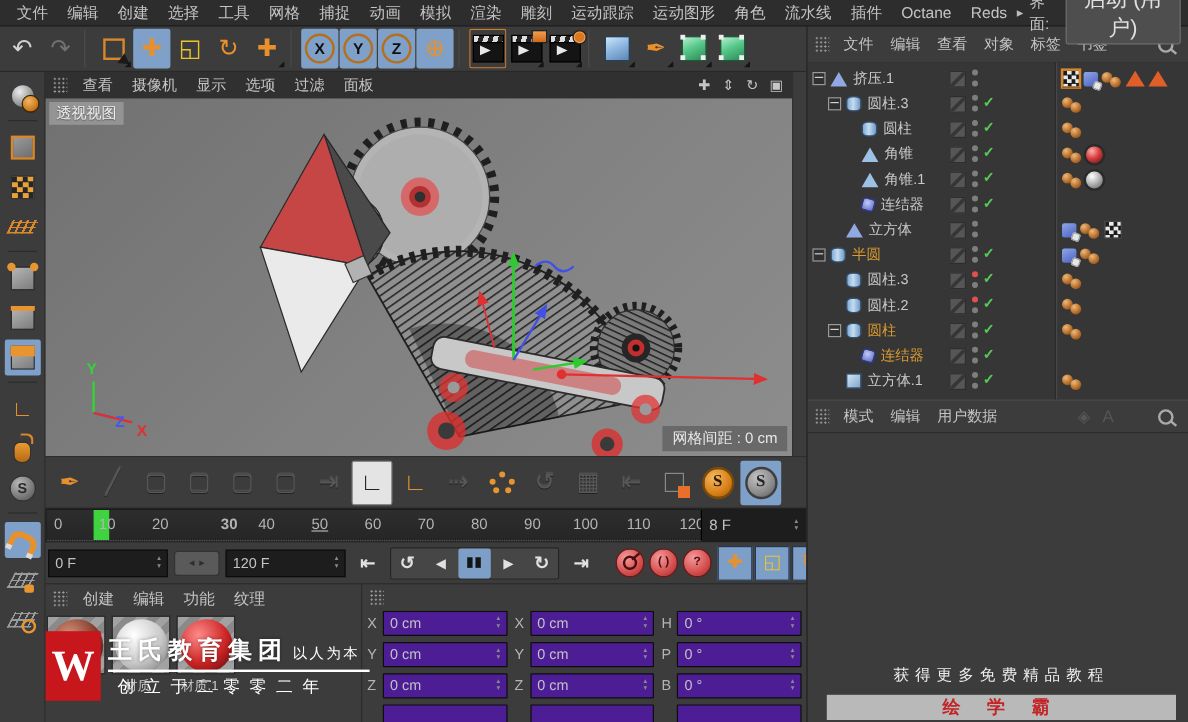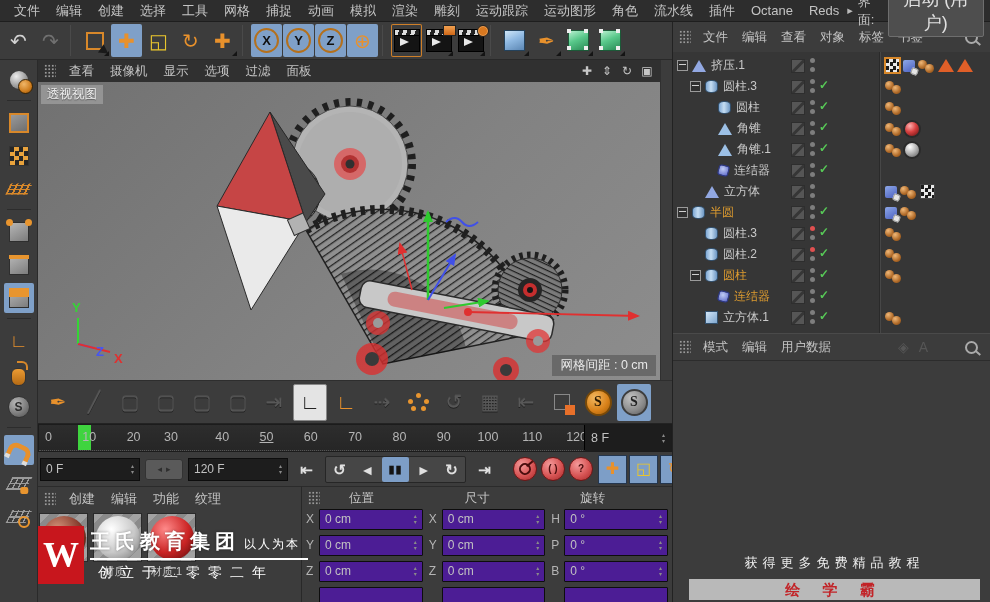--- a/index.html
+++ b/index.html
@@ -503,21 +503,21 @@
         <div class="ki kind-s-gray">S</div>
       </div>
     </div>
 
   <div class="timeline">
     <div class="ruler" id="ruler">
       <div class="playhead" id="playhead" style="left: 39.44px;"></div>
     <span class="tick-num" style="left: 6px;">0</span>
         <span class="tick-num" style="left: 50.3px; transform: translateX(-50%);">10</span>
         <span class="tick-num" style="left: 94.6px; transform: translateX(-50%);">20</span>
-        <span class="tick-num" style="left: 132px; transform: translateX(-50%);">30</span>
+        <span class="tick-num" style="left: 152px; transform: translateX(-50%); font-weight: bold;">30</span>
         <span class="tick-num" style="left: 183.2px; transform: translateX(-50%);">40</span>
         <span class="tick-num" style="left: 227.5px; transform: translateX(-50%); text-decoration: underline;">50</span>
         <span class="tick-num" style="left: 271.8px; transform: translateX(-50%);">60</span>
         <span class="tick-num" style="left: 316.1px; transform: translateX(-50%);">70</span>
         <span class="tick-num" style="left: 360.4px; transform: translateX(-50%);">80</span>
         <span class="tick-num" style="left: 404.7px; transform: translateX(-50%);">90</span>
         <span class="tick-num" style="left: 449px; transform: translateX(-50%);">100</span>
         <span class="tick-num" style="left: 493.3px; transform: translateX(-50%);">110</span>
         <span class="tick-num" style="left: 537.6px; transform: translateX(-50%);">120</span>
       </div>
@@ -632,25 +632,20 @@
     <div class="wm-logo">W</div>
     <div class="wm-title">王氏教育集团</div>
     <div class="wm-slogan">以人为本</div>
     <div class="wm-line"></div>
     <div class="wm-sub">创立于二零零二年</div>
   </div>
 
   <div class="coords">
     <div class="coord-header">
       <span class="grip"></span>
-      <div id="coord-titles" style="display:flex;flex:1;">
-          <span class="coord-title">位置</span>
-          <span class="coord-title">尺寸</span>
-          <span class="coord-title">旋转</span>
-        </div>
     </div>
     <div id="coord-grid" class="coord-grid">
         <div class="coord-col">
           <div class="coord-row">
             <span class="coord-label">X</span>
             <div class="coord-field">
               <span>0 cm</span>
               <span class="stepper">
                 <span>▴</span>
                 <span>▾</span>

